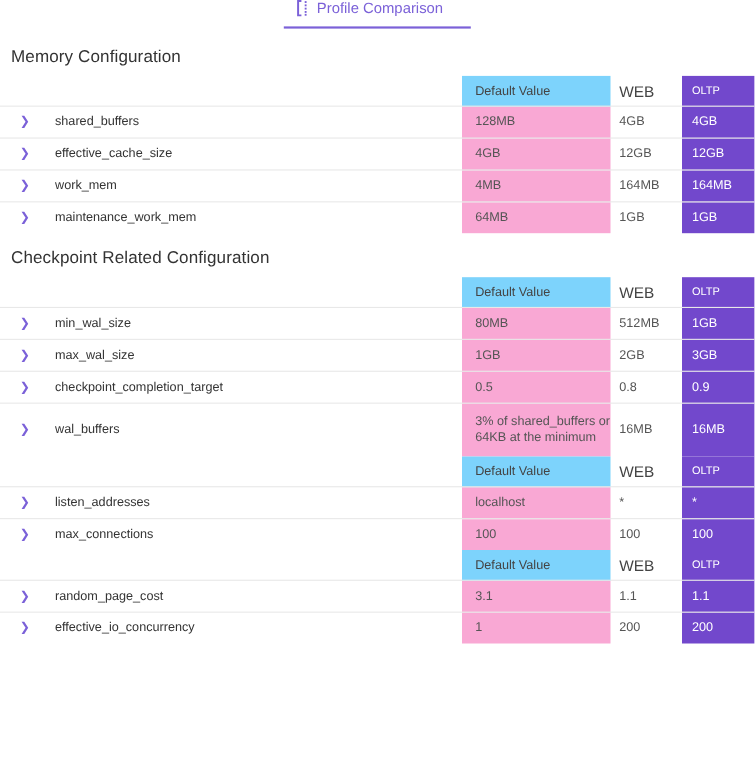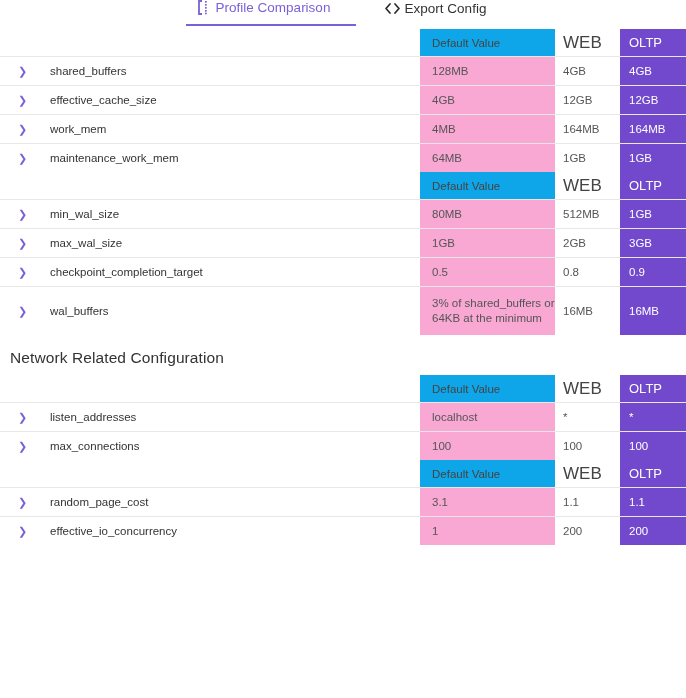--- a/index.html
+++ b/index.html
@@ -77,35 +77,35 @@
     padding: 0;
     vertical-align: middle;
     font-weight: normal;
     text-align: left;
   }
 
   
   .hdr th { height: 27px; }
   .hdr .h-name { }
   .hdr .h-def  {
-    background: #0ea5e9;
+    background: #7dd3fc;
     color: #444;
     padding-left: 12px;
     font-size: 11.5px;
   }
   .hdr .h-web  {
     color: #444;
     padding-left: 8px;
-    font-size: 17px;
+    font-size: 14px;
   }
   .hdr .h-oltp {
     background: #7248cc;
     color: #ffffff;
     padding-left: 9px;
-    font-size: 13px;
+    font-size: 10px;
   }
 
   
   tbody tr { border-top: 1px solid #e8e8e8; }
   tbody tr td { height: 28px; }
   tbody td.t-name {
     padding-left: 0;
     color: #333333;
     font-size: 11.5px;
   }
@@ -159,34 +159,26 @@
           <rect x="9" y="4" width="1.7" height="1.7"></rect>
           <rect x="9" y="7" width="1.7" height="1.7"></rect>
           <rect x="9" y="10" width="1.7" height="1.7"></rect>
           <rect x="9" y="12.6" width="1.7" height="1.7"></rect>
         </g>
       </svg>
     </span>
     <span class="tab-label">Profile Comparison</span>
   </div>
 
-  <div class="tab inactive">
-    <span class="icon-code">
-      <svg viewBox="0 0 17 13" width="17" height="13" xmlns="http://www.w3.org/2000/svg">
-        <path d="M6 2 L2 6.5 L6 11" fill="none" stroke="#2b2b2b" stroke-width="1.7" stroke-linecap="round" stroke-linejoin="round"></path>
-        <path d="M11 2 L15 6.5 L11 11" fill="none" stroke="#2b2b2b" stroke-width="1.7" stroke-linecap="round" stroke-linejoin="round"></path>
-      </svg>
-    </span>
-    <span class="tab-label">Export Config</span>
-  </div>
 
 </div>
 
 <div class="content" id="content-root">
     <div class="section">
+      <div class="section-title">Memory Configuration</div>
       <table class="cfg">
         <colgroup>
           <col class="c-name">
           <col class="c-def">
           <col class="c-web">
           <col class="c-oltp">
         </colgroup>
         <thead>
           <tr class="hdr">
             <th class="h-name"></th>
@@ -232,20 +224,85 @@
           <tr>
             <td class="t-name">
               <div class="namecell">
                 <span class="chev">❯</span>
                 <span class="pname">maintenance_work_mem</span>
               </div>
             </td>
             <td class="t-def">64MB</td>
             <td class="t-web">1GB</td>
             <td class="t-oltp">1GB</td>
+          </tr>
+        </tbody>
+      </table>
+    </div>
+    <div class="section">
+      <div class="section-title">Checkpoint Related Configuration</div>
+      <table class="cfg">
+        <colgroup>
+          <col class="c-name">
+          <col class="c-def">
+          <col class="c-web">
+          <col class="c-oltp">
+        </colgroup>
+        <thead>
+          <tr class="hdr">
+            <th class="h-name"></th>
+            <th class="h-def">Default Value</th>
+            <th class="h-web">WEB</th>
+            <th class="h-oltp">OLTP</th>
+          </tr>
+        </thead>
+        <tbody>
+          <tr>
+            <td class="t-name">
+              <div class="namecell">
+                <span class="chev">❯</span>
+                <span class="pname">min_wal_size</span>
+              </div>
+            </td>
+            <td class="t-def">80MB</td>
+            <td class="t-web">512MB</td>
+            <td class="t-oltp">1GB</td>
+          </tr>
+          <tr>
+            <td class="t-name">
+              <div class="namecell">
+                <span class="chev">❯</span>
+                <span class="pname">max_wal_size</span>
+              </div>
+            </td>
+            <td class="t-def">1GB</td>
+            <td class="t-web">2GB</td>
+            <td class="t-oltp">3GB</td>
+          </tr>
+          <tr>
+            <td class="t-name">
+              <div class="namecell">
+                <span class="chev">❯</span>
+                <span class="pname">checkpoint_completion_target</span>
+              </div>
+            </td>
+            <td class="t-def">0.5</td>
+            <td class="t-web">0.8</td>
+            <td class="t-oltp">0.9</td>
+          </tr>
+          <tr class="tall">
+            <td class="t-name">
+              <div class="namecell">
+                <span class="chev">❯</span>
+                <span class="pname">wal_buffers</span>
+              </div>
+            </td>
+            <td class="t-def">3% of shared_buffers or 64KB at the minimum</td>
+            <td class="t-web">16MB</td>
+            <td class="t-oltp">16MB</td>
           </tr>
         </tbody>
       </table>
     </div>
     <div class="section">
       <table class="cfg">
         <colgroup>
           <col class="c-name">
           <col class="c-def">
           <col class="c-web">
@@ -257,85 +314,20 @@
             <th class="h-def">Default Value</th>
             <th class="h-web">WEB</th>
             <th class="h-oltp">OLTP</th>
           </tr>
         </thead>
         <tbody>
           <tr>
             <td class="t-name">
               <div class="namecell">
                 <span class="chev">❯</span>
-                <span class="pname">min_wal_size</span>
-              </div>
-            </td>
-            <td class="t-def">80MB</td>
-            <td class="t-web">512MB</td>
-            <td class="t-oltp">1GB</td>
-          </tr>
-          <tr>
-            <td class="t-name">
-              <div class="namecell">
-                <span class="chev">❯</span>
-                <span class="pname">max_wal_size</span>
-              </div>
-            </td>
-            <td class="t-def">1GB</td>
-            <td class="t-web">2GB</td>
-            <td class="t-oltp">3GB</td>
-          </tr>
-          <tr>
-            <td class="t-name">
-              <div class="namecell">
-                <span class="chev">❯</span>
-                <span class="pname">checkpoint_completion_target</span>
-              </div>
-            </td>
-            <td class="t-def">0.5</td>
-            <td class="t-web">0.8</td>
-            <td class="t-oltp">0.9</td>
-          </tr>
-          <tr class="tall">
-            <td class="t-name">
-              <div class="namecell">
-                <span class="chev">❯</span>
-                <span class="pname">wal_buffers</span>
-              </div>
-            </td>
-            <td class="t-def">3% of shared_buffers or 64KB at the minimum</td>
-            <td class="t-web">16MB</td>
-            <td class="t-oltp">16MB</td>
-          </tr>
-        </tbody>
-      </table>
-    </div>
-    <div class="section">
-      <div class="section-title">Network Related Configuration</div>
-      <table class="cfg">
-        <colgroup>
-          <col class="c-name">
-          <col class="c-def">
-          <col class="c-web">
-          <col class="c-oltp">
-        </colgroup>
-        <thead>
-          <tr class="hdr">
-            <th class="h-name"></th>
-            <th class="h-def">Default Value</th>
-            <th class="h-web">WEB</th>
-            <th class="h-oltp">OLTP</th>
-          </tr>
-        </thead>
-        <tbody>
-          <tr>
-            <td class="t-name">
-              <div class="namecell">
-                <span class="chev">❯</span>
                 <span class="pname">listen_addresses</span>
               </div>
             </td>
             <td class="t-def">localhost</td>
             <td class="t-web">*</td>
             <td class="t-oltp">*</td>
           </tr>
           <tr>
             <td class="t-name">
               <div class="namecell">

